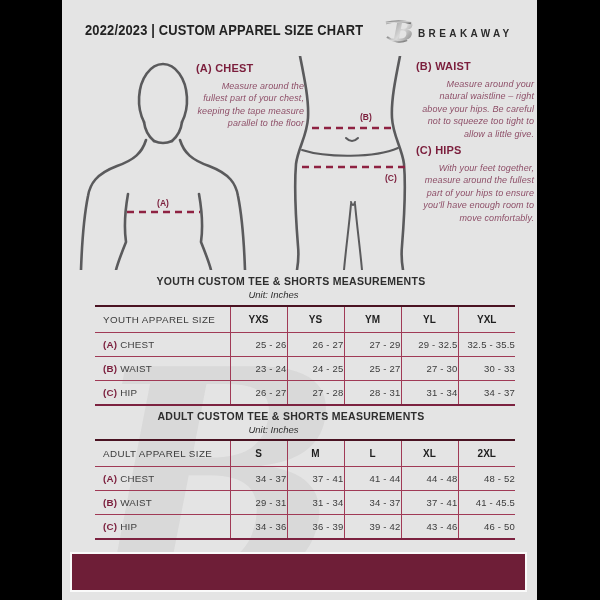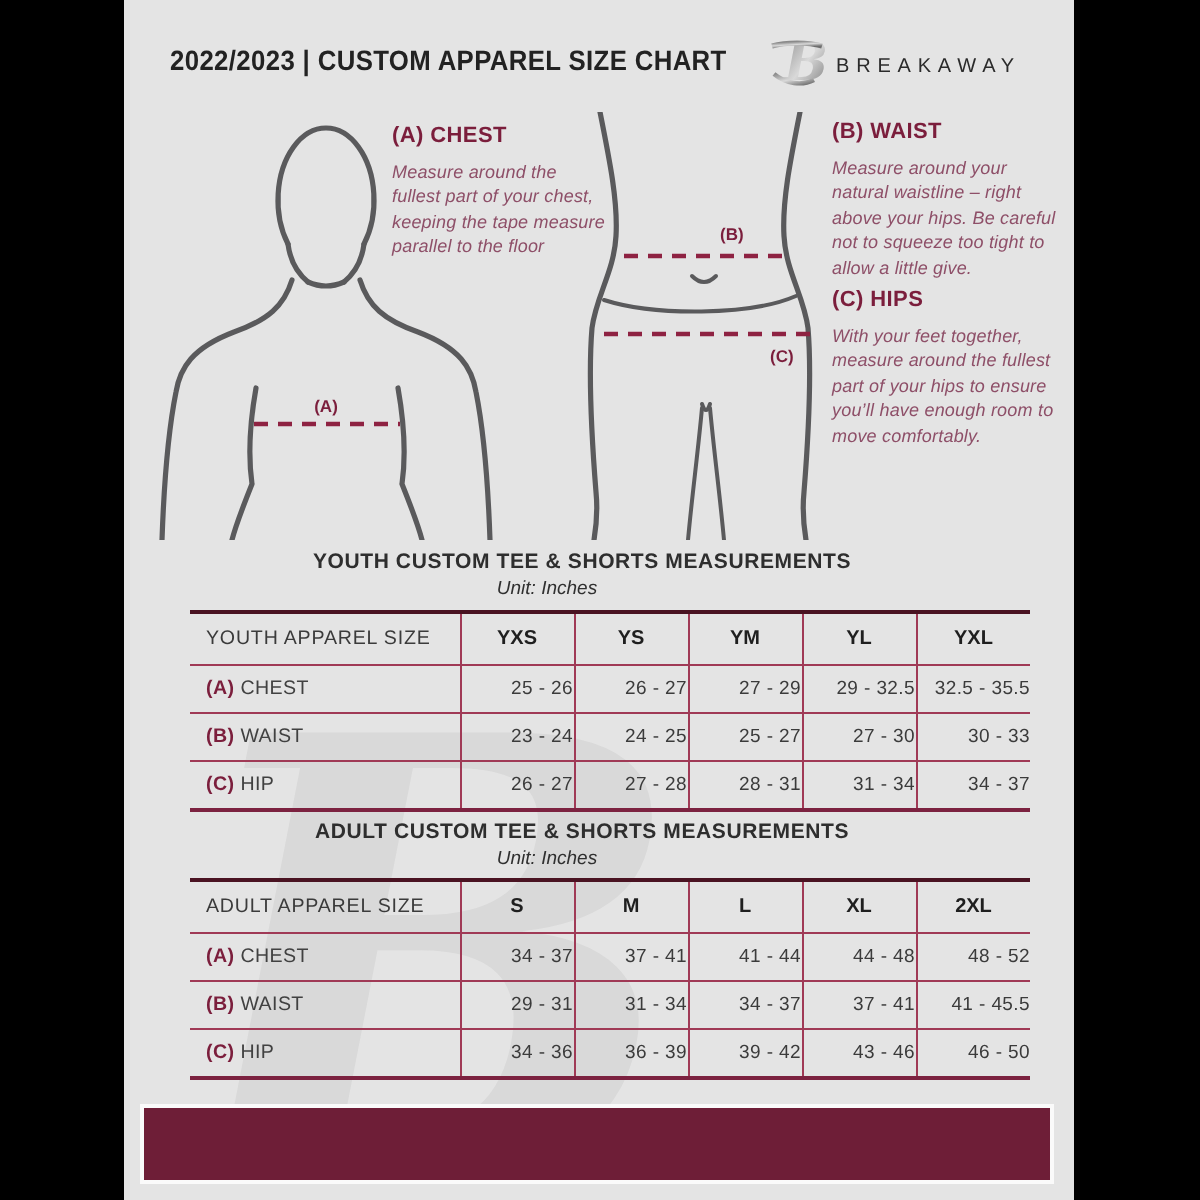--- a/index.html
+++ b/index.html
@@ -3,25 +3,25 @@
 <meta charset="utf-8">
 <style>
   html,body{margin:0;padding:0;}
   body{width:600px;height:600px;background:#000;position:relative;overflow:hidden;
        font-family:"Liberation Sans", sans-serif;}
   .page{position:absolute;left:62px;top:0;width:475px;height:600px;background:#e4e4e4;overflow:hidden;}
   .abs{position:absolute;}
 
   .header-title{left:23px;top:22px;font-size:14px;font-weight:800;color:#222;
     letter-spacing:.2px;transform:scaleX(.92);transform-origin:left top;white-space:nowrap;}
-  .brand{left:356px;top:28px;font-size:10px;font-weight:400;color:#2b2b2b;letter-spacing:3.4px;white-space:nowrap;}
+  .brand{left:356px;top:28px;font-size:10px;font-weight:700;color:#2b2b2b;letter-spacing:3.4px;white-space:nowrap;}
   .logo{left:322px;top:14px;}
 
   .guide-head{font-size:11px;font-weight:800;color:#7b1e3c;letter-spacing:.2px;}
-  .guide-body{font-size:9px;font-style:italic;color:#8e4f68;line-height:1.38;margin-top:6px;letter-spacing:.1px;}
+  .guide-body{font-size:9px;font-style:italic;color:#8e4f68;line-height:1.38;margin-top:6px;letter-spacing:.1px;text-align:right;}
   .guide-col-a{left:134px;top:62px;width:108px;}
   .guide-col-bc{left:354px;top:60px;width:118px;}
   .guide-block + .guide-block{margin-top:4px;}
 
   .fig{stroke:#5a5a5c;stroke-width:2.6;fill:none;stroke-linecap:round;}
   .dash{stroke:#8e2242;stroke-width:2.3;fill:none;stroke-dasharray:7 5;}
   .fig-label{font-family:"Liberation Sans",sans-serif;font-size:8.5px;font-weight:bold;fill:#7b1e3c;}
 
   .section-title{width:458px;text-align:center;font-size:10.5px;font-weight:700;color:#2e2e2e;letter-spacing:.3px;}
   .section-unit{width:423px;text-align:center;font-size:9.5px;font-style:italic;color:#303030;}

